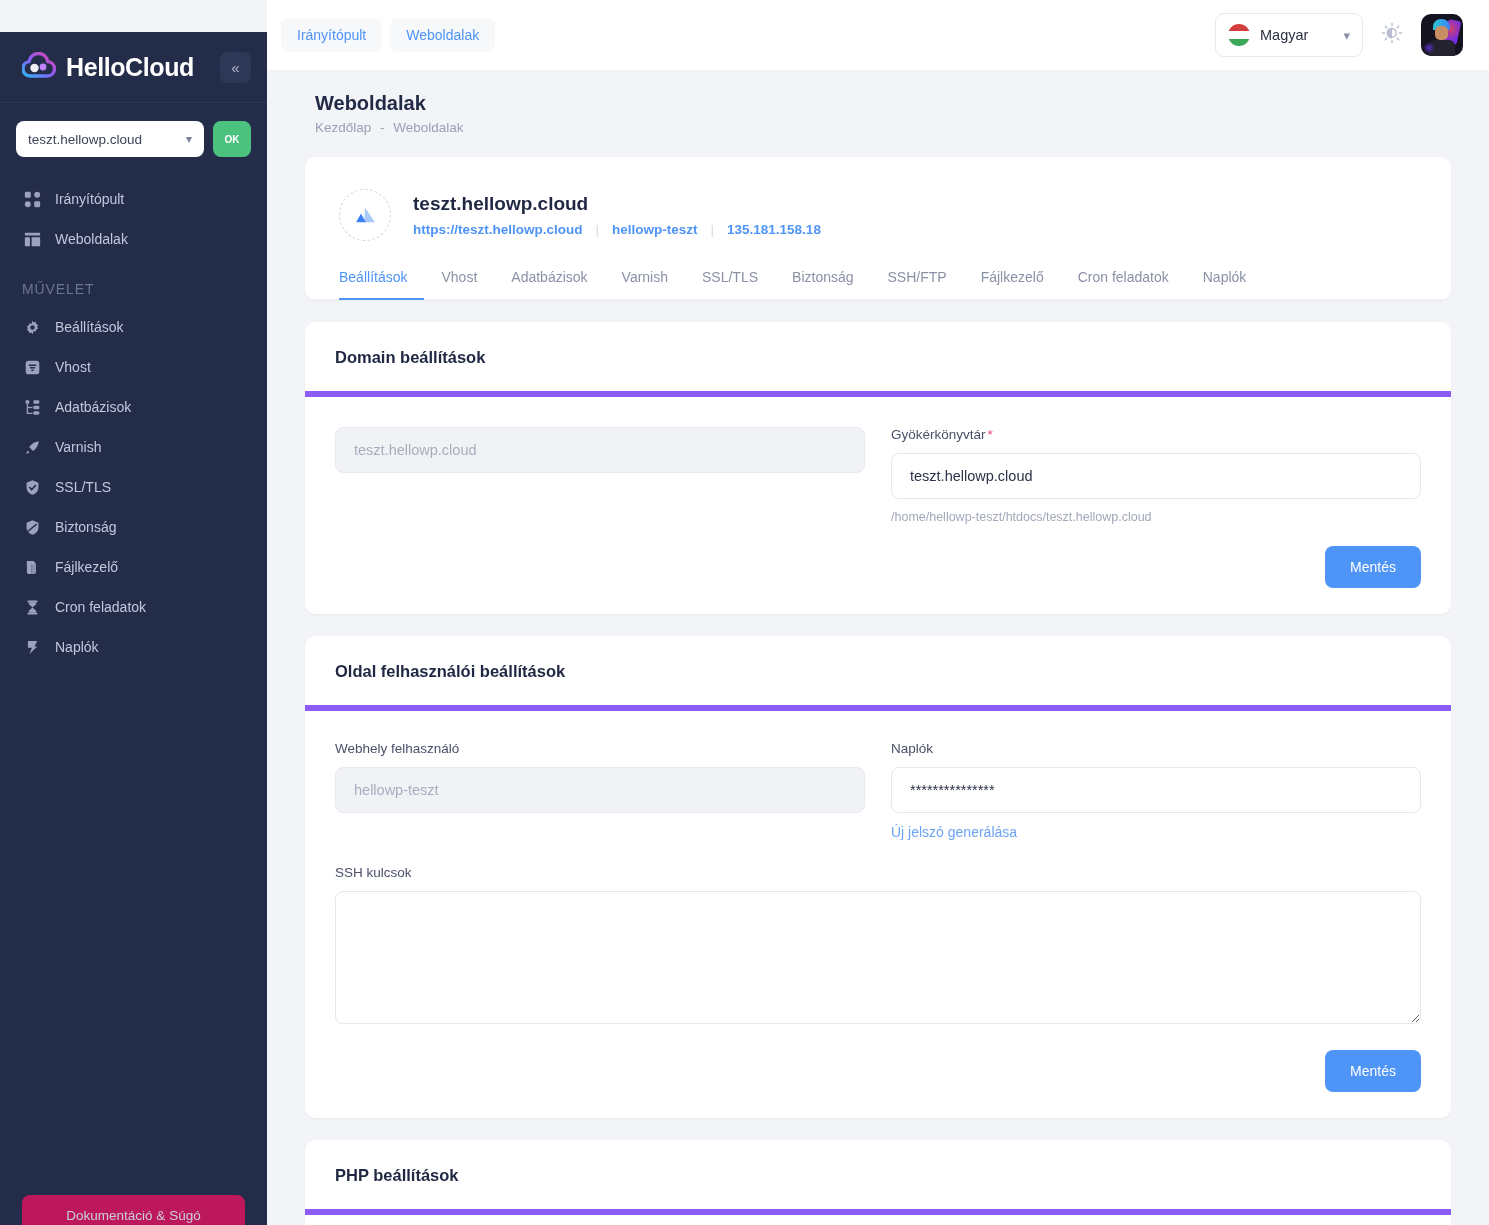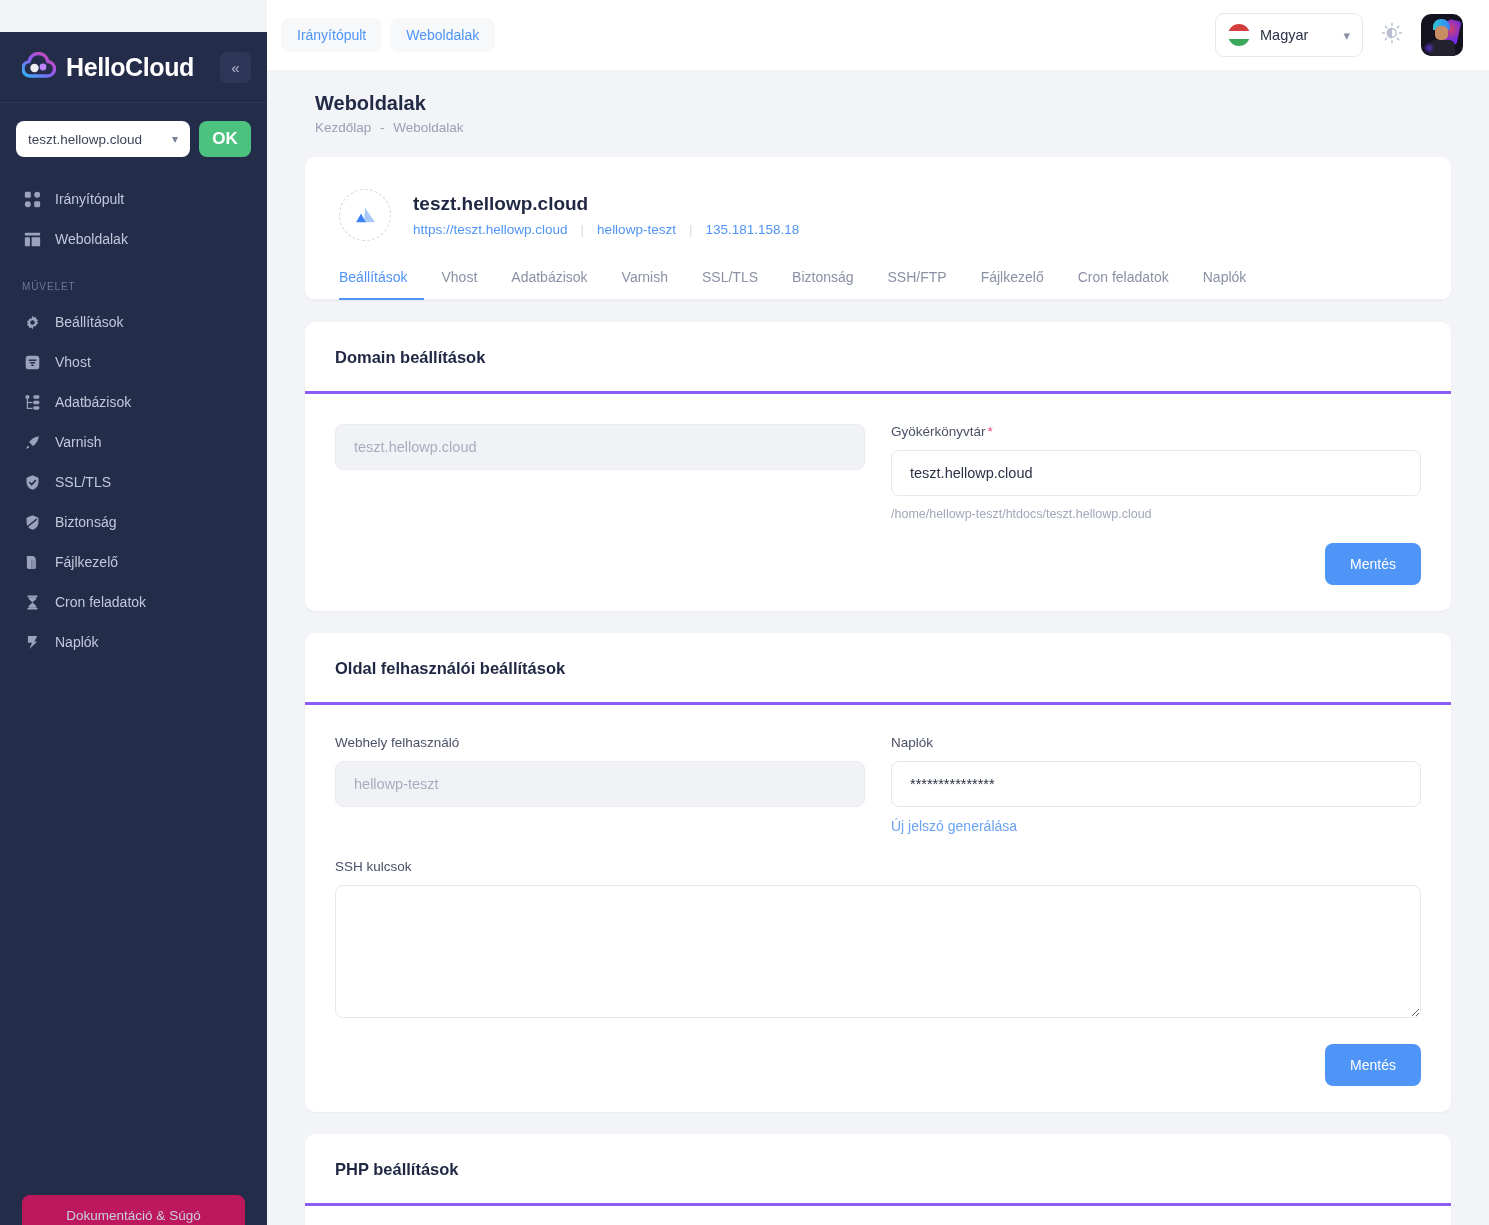--- a/index.html
+++ b/index.html
@@ -39,34 +39,34 @@
     padding: 18px 16px 22px 16px; display: flex; gap: 9px; align-items: center;
   }
   .domain-select {
     flex: 1; height: 36px; background: #ffffff; border-radius: 8px;
     display: flex; align-items: center; padding: 0 12px;
     font-size: 13.5px; color: #3e4459; cursor: pointer;
     border: none; justify-content: space-between;
   }
   .domain-select .chev { color: #7a8095; font-size: 12px; }
   .ok-btn {
-    width: 52px; height: 36px; border-radius: 8px; border: none;
-    background: #4cc27f; color: #fff; font-size: 17px; font-weight: bold;
+    width: 38px; height: 36px; border-radius: 8px; border: none;
+    background: #4cc27f; color: #fff; font-size: 10px; font-weight: bold;
     cursor: pointer; display:flex; align-items:center; justify-content:center;
   }
   .sb-nav { flex: 1; padding: 0 0 10px 0; overflow: hidden; }
   .nav-item {
     display: flex; align-items: center; gap: 13px;
     height: 40px; padding: 0 22px; cursor: pointer;
     color: #c2c8dc; font-size: 14px; text-decoration: none;
   }
   .nav-item .ic { width: 20px; height: 20px; flex: 0 0 20px;
     display: flex; align-items: center; justify-content: center; color: #9aa2bd; }
   .nav-section {
-    font-size: 10px; color: #6d7596; letter-spacing: 0.9px;
+    font-size: 14px; color: #6d7596; letter-spacing: 0.9px;
     padding: 22px 22px 10px 22px; font-weight: normal;
   }
   .sb-footer { padding: 0 22px 22px 22px; }
   .doc-btn {
     width: 100%; height: 40px; border-radius: 8px; border: none;
     background: #be185d; color: #c9cee0; font-size: 13.5px; cursor: pointer;
   }
 
   
   .main { flex: 1; height: 1225px; display: flex; flex-direction: column;
@@ -117,32 +117,32 @@
     background: #fff; border-radius: 10px; margin-top: 22px;
     box-shadow: 0 1px 2px rgba(26,34,64,0.05);
   }
   .site-head { padding: 32px 34px 0 34px; display: flex; align-items: center; gap: 22px; }
   .site-logo {
     width: 52px; height: 52px; border-radius: 50%; flex: 0 0 52px;
     border: 1px dashed #d3d7e2; display: flex; align-items: center; justify-content: center;
   }
   .site-name { font-size: 19px; font-weight: bold; color: #1f2742; }
   .site-links { margin-top: 7px; display: flex; align-items: center; font-size: 13.5px; }
-  .site-links a { color: #4f94f7; text-decoration: none; font-weight: normal; cursor: pointer; }
+  .site-links a { color: #4f94f7; text-decoration: none; font-weight: bold; cursor: pointer; }
   .site-links .bar { color: #d8dbe4; margin: 0 13px; }
 
   .tabs { display: flex; gap: 0; padding: 28px 34px 0 34px; border-bottom: 1px solid #eef0f5; }
   .tab {
     font-size: 14px; color: #8b91a5; padding: 0 17px 13px 17px; cursor: pointer;
     border-bottom: 2px solid transparent; margin-bottom: -1px; white-space: nowrap;
   }
   .tab:first-child { padding-left: 0; }
   .tab.active { color: #4f94f7; border-bottom-color: #4f94f7; }
 
-  .sec-head { padding: 26px 30px 24px 30px; border-bottom: 3px solid #8b5cf6; }
+  .sec-head { padding: 26px 30px 24px 30px; border-bottom: 6px solid #8b5cf6; }
   .sec-title { font-size: 16.5px; font-weight: bold; color: #1f2742; }
   .sec-body { padding: 30px 30px 26px 30px; }
 
   .row2 { display: flex; gap: 26px; }
   .col { flex: 1; min-width: 0; }
   .field-label { font-size: 13.5px; color: #4a5068; margin-bottom: 11px; }
   .req { color: #f2447a; margin-left: 2px; }
   .input {
     width: 100%; height: 46px; border-radius: 8px; padding: 0 18px;
     font-size: 14.5px; font-family: inherit; outline: none;

